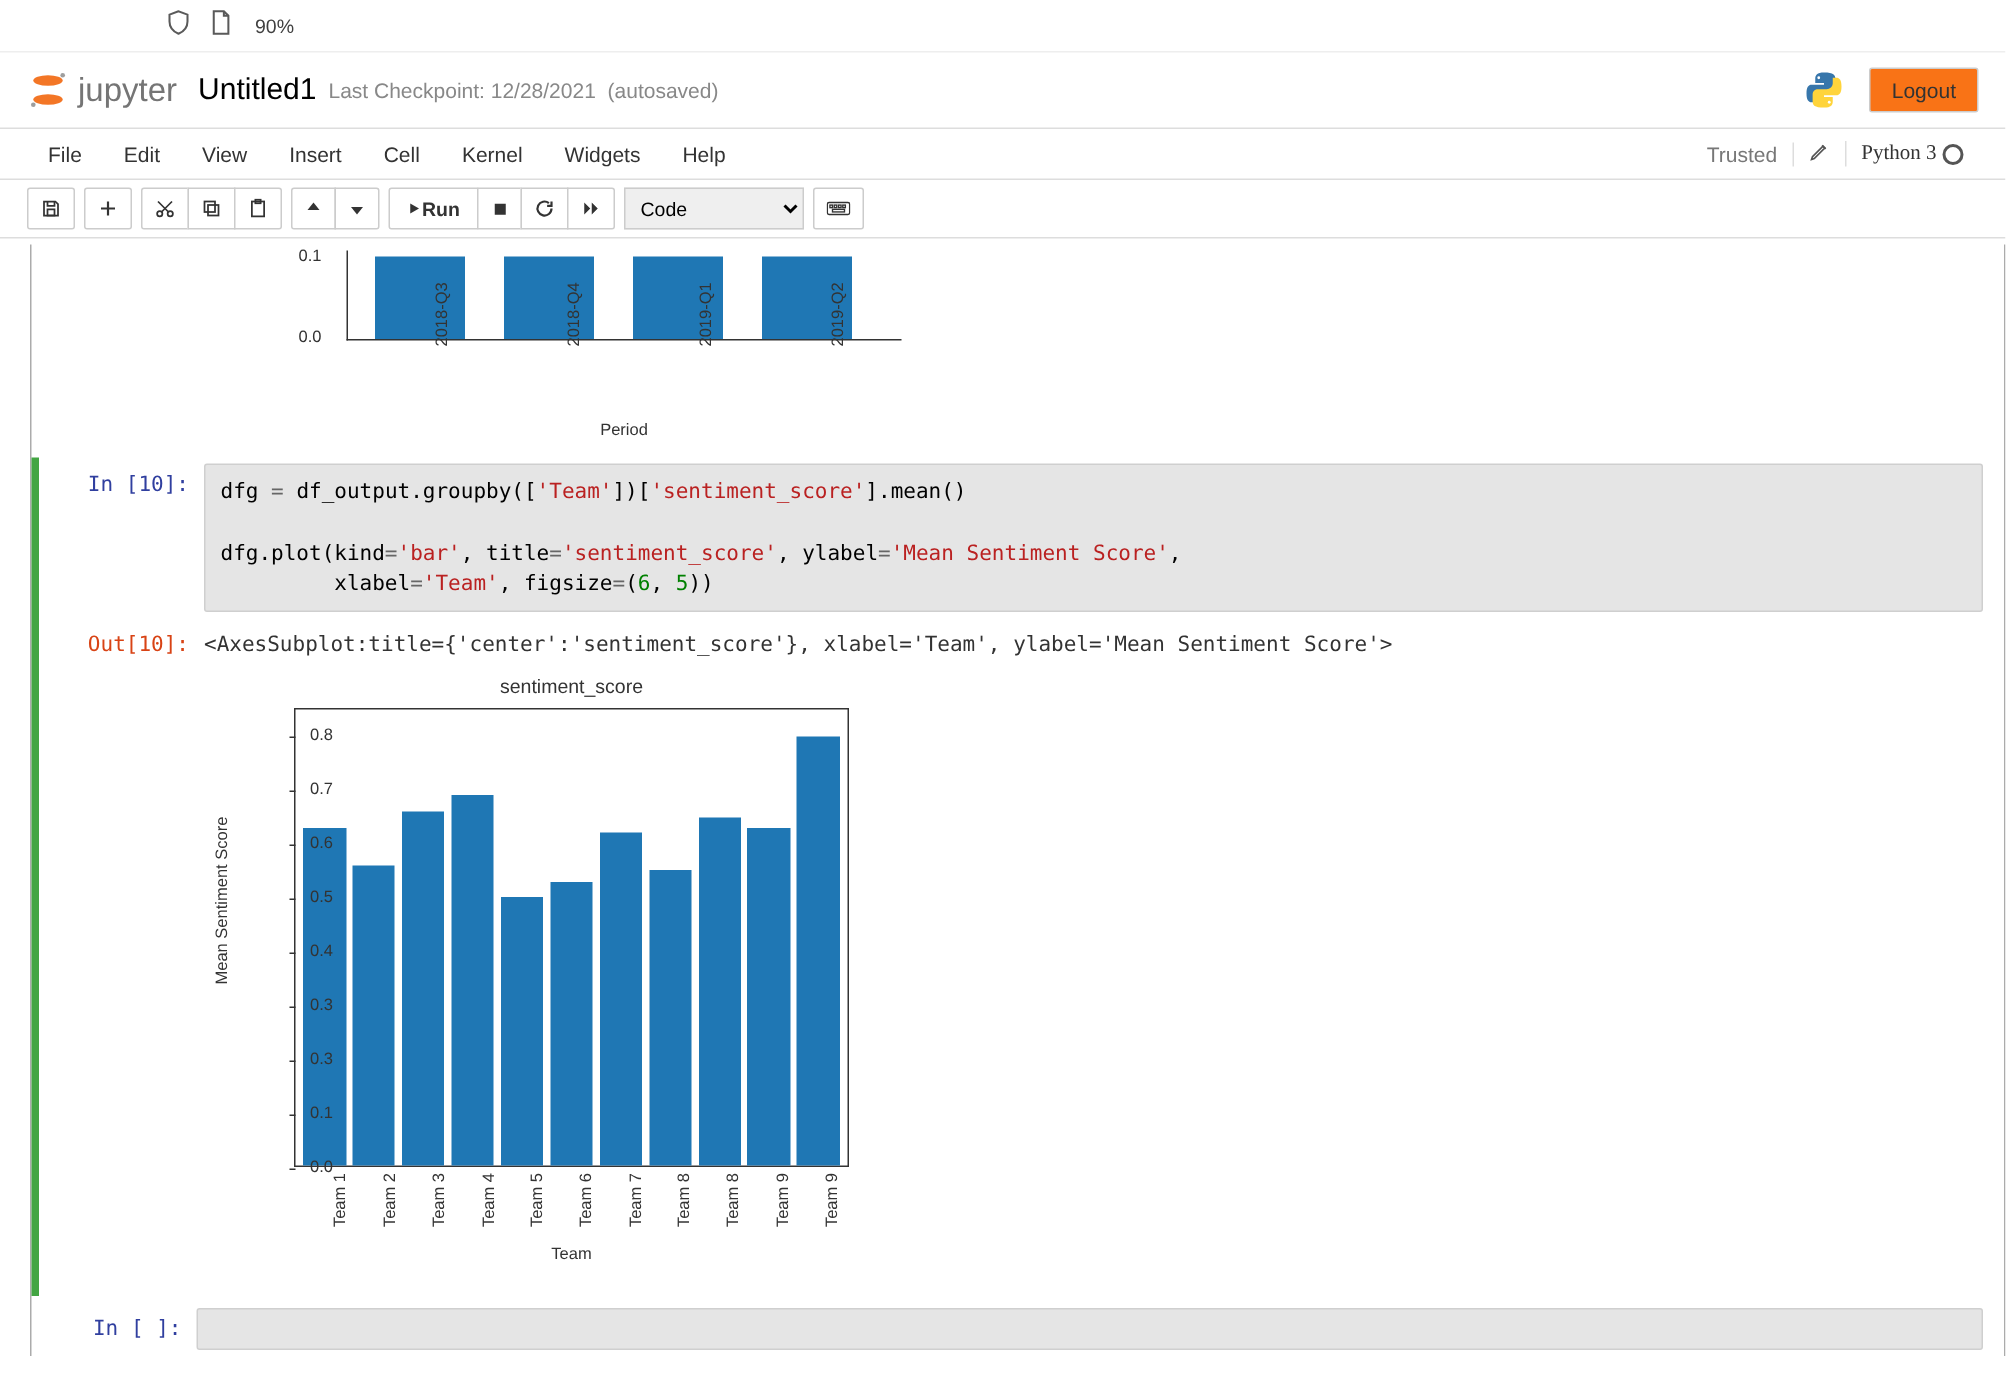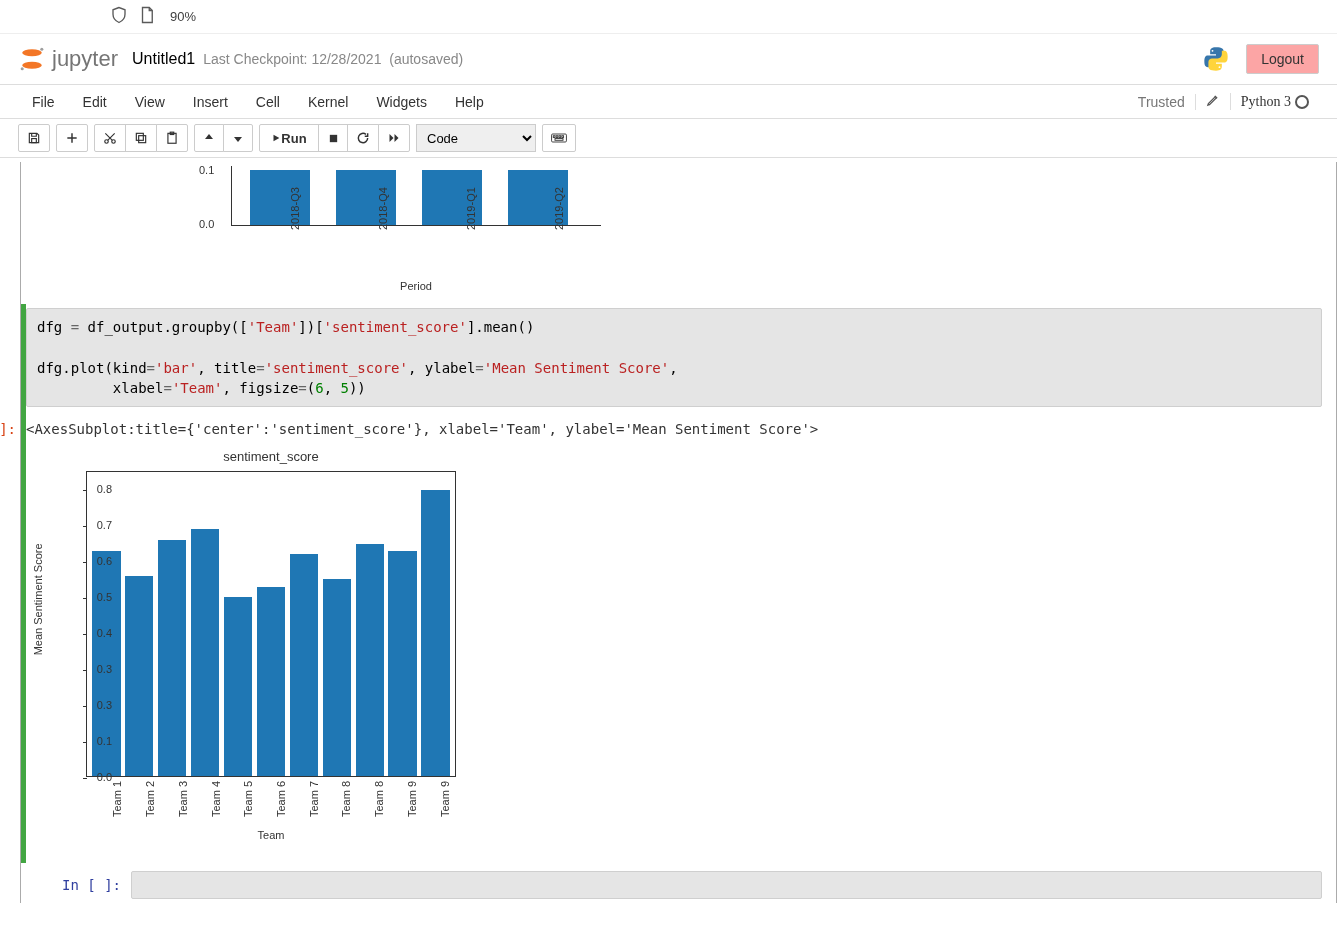--- a/index.html
+++ b/index.html
@@ -8,25 +8,25 @@
 .url-bar .icons { display: flex; align-items: center; gap: 10px; margin: 0 14px 0 100px; }
 .url-bar .url-text { flex: 1; }
 .url-bar .url-text .host { color: #333; }
 .url-bar .url-text .rest { color: #888; }
 .url-bar .zoom { color: #404040; font-size: 13px; margin-right: 8px; }
 
 .header { display: flex; align-items: center; padding: 10px 18px; border-bottom: 1px solid #ddd; }
 .jupyter-logo { display: flex; align-items: center; font-size: 22px; color: #757575; font-weight: 400; }
 .jupyter-logo .logo-icon { width: 28px; height: 28px; margin-right: 6px; position: relative; }
 .jupyter-logo .logo-icon svg { width: 100%; height: 100%; }
-.notebook-name { font-size: 16px; color: #000; margin-left: 14px; font-weight: 400; }
+.notebook-name { font-size: 20px; color: #000; margin-left: 14px; font-weight: 400; }
 .checkpoint { font-size: 14px; color: #888; margin-left: 8px; }
 .header-spacer { flex: 1; }
 .py-icon { width: 28px; height: 28px; margin-right: 16px; }
-.logout-btn { padding: 6px 14px; border: 1px solid #ccc; background: #fca5a5; border-radius: 2px; font-size: 14px; color: #333; cursor: pointer; }
+.logout-btn { padding: 6px 14px; border: 1px solid #ccc; background: #f97316; border-radius: 2px; font-size: 14px; color: #333; cursor: pointer; }
 
 .menubar { display: flex; align-items: center; padding: 0 18px; border-bottom: 1px solid #ddd; height: 34px; }
 .menubar .menu { padding: 0 14px; line-height: 34px; cursor: pointer; color: #333; font-size: 14px; }
 .menubar .spacer { flex: 1; }
 .menubar .trusted { color: #777; padding: 0 10px; border-right: 1px solid #ddd; }
 .menubar .edit-icon { padding: 0 10px; border-right: 1px solid #ddd; color: #555; }
 .menubar .kernel { padding: 0 10px; display: flex; align-items: center; gap: 4px; font-family: Liberation Serif, serif; }
 .menubar .kernel-circle { width: 14px; height: 14px; border: 2px solid #555; border-radius: 50%; display: inline-block; }
 
 .toolbar { display: flex; align-items: center; padding: 5px 18px; border-bottom: 1px solid #ddd; gap: 6px; }
@@ -240,20 +240,21 @@
           <div class="xl" style="left:118px">2018-Q3</div>
           <div class="xl" style="left:206px">2018-Q4</div>
           <div class="xl" style="left:294px">2019-Q1</div>
           <div class="xl" style="left:382px">2019-Q2</div>
           <div class="xlabel">Period</div>
         </div>
       </div>
     </div>
 
     <div class="cell selected">
+      <div class="prompt prompt-in">In [10]:</div>
       <div class="cell-body">
         <div class="code-input">dfg <span class="s-op">=</span> df_output.groupby([<span class="s-str">'Team'</span>])[<span class="s-str">'sentiment_score'</span>].mean()
 
 dfg.plot(kind<span class="s-op">=</span><span class="s-str">'bar'</span>, title<span class="s-op">=</span><span class="s-str">'sentiment_score'</span>, ylabel<span class="s-op">=</span><span class="s-str">'Mean Sentiment Score'</span>,
          xlabel<span class="s-op">=</span><span class="s-str">'Team'</span>, figsize<span class="s-op">=</span>(<span class="s-num">6</span>, <span class="s-num">5</span>))</div>
 
         <div style="display:flex; margin-top:8px;">
           <div class="prompt prompt-out" style="width:auto; margin-left:-110px; min-width:110px;">Out[10]:</div>
           <div style="flex:1;">
             <div class="output-text">&lt;AxesSubplot:title={'center':'sentiment_score'}, xlabel='Team', ylabel='Mean Sentiment Score'&gt;</div>

